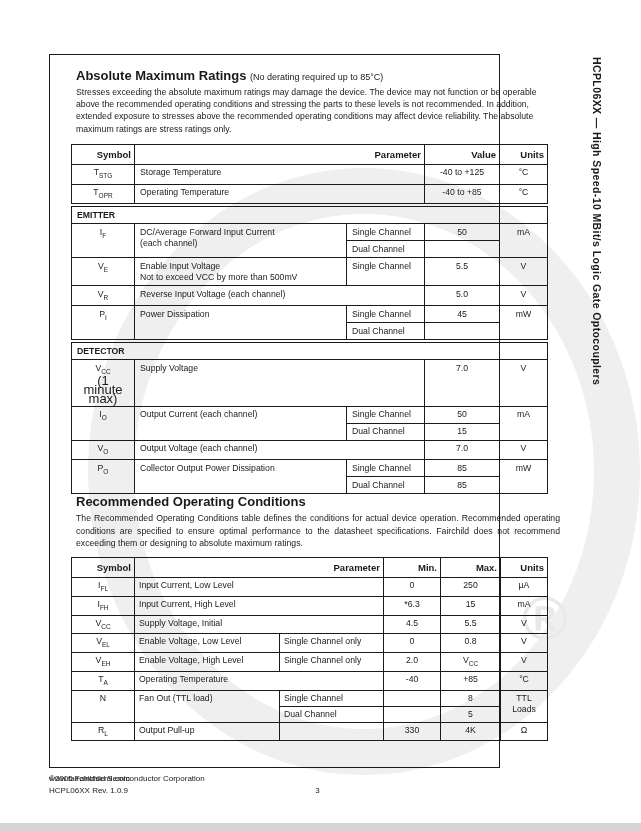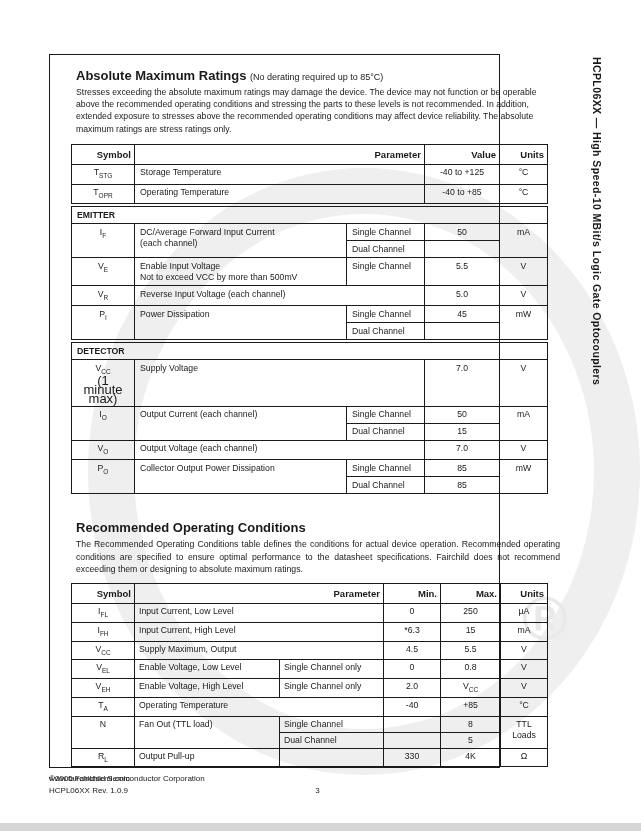--- a/index.html
+++ b/index.html
@@ -20,21 +20,21 @@
   
   .frame{
     position:absolute;left:49px;top:54px;width:451px;height:714px;
     border:1.5px solid #1a1a1a;box-sizing:border-box;
     padding:13px 16px 0 21px;z-index:1;
   }
   .section-title{font-size:13px;font-weight:bold;margin:0 0 0 5px;}
   .title-note{font-size:9px;font-weight:normal;}
   .intro{font-size:8.7px;line-height:12.2px;margin:3px 0 0 5px;width:484px;}
   .justify{text-align:justify;}
-  .roc-title{margin-top:26px;}
+  .roc-title{}
   
   table{border-collapse:collapse;table-layout:fixed;width:476px;margin-top:9px;}
   th,td{border:1px solid #1a1a1a;font-size:8.7px;line-height:11px;vertical-align:top;}
   th{font-size:9.5px;font-weight:bold;text-align:right;padding:4px 3px;vertical-align:middle;}
   td{padding:2.5px 4px;}
   .t2 td{padding:2px 4px;}
   .sym,.val{text-align:center;}
   .param,.ch{text-align:left;padding-left:5px;white-space:pre-line;}
   sub{font-size:6.5px;}
   .sym-note{font-size:13px;line-height:9px;}
@@ -214,21 +214,21 @@
       </tr>
       <tr>
         <td class="sym"><span>I</span><sub>FH</sub></td>
         <td class="param" colspan="2">Input Current, High Level</td>
         <td class="val">*6.3</td>
         <td class="val">15</td>
         <td class="val">mA</td>
       </tr>
       <tr>
         <td class="sym"><span>V</span><sub>CC</sub></td>
-        <td class="param" colspan="2">Supply Maximum, Output</td>
+        <td class="param" colspan="2">Supply Voltage, Initial</td>
         <td class="val">4.5</td>
         <td class="val">5.5</td>
         <td class="val">V</td>
       </tr>
       <tr>
         <td class="sym"><span>V</span><sub>EL</sub></td>
         <td class="param">Enable Voltage, Low Level</td>
         <td class="ch">Single Channel only</td>
         <td class="val">0</td>
         <td class="val">0.8</td>

